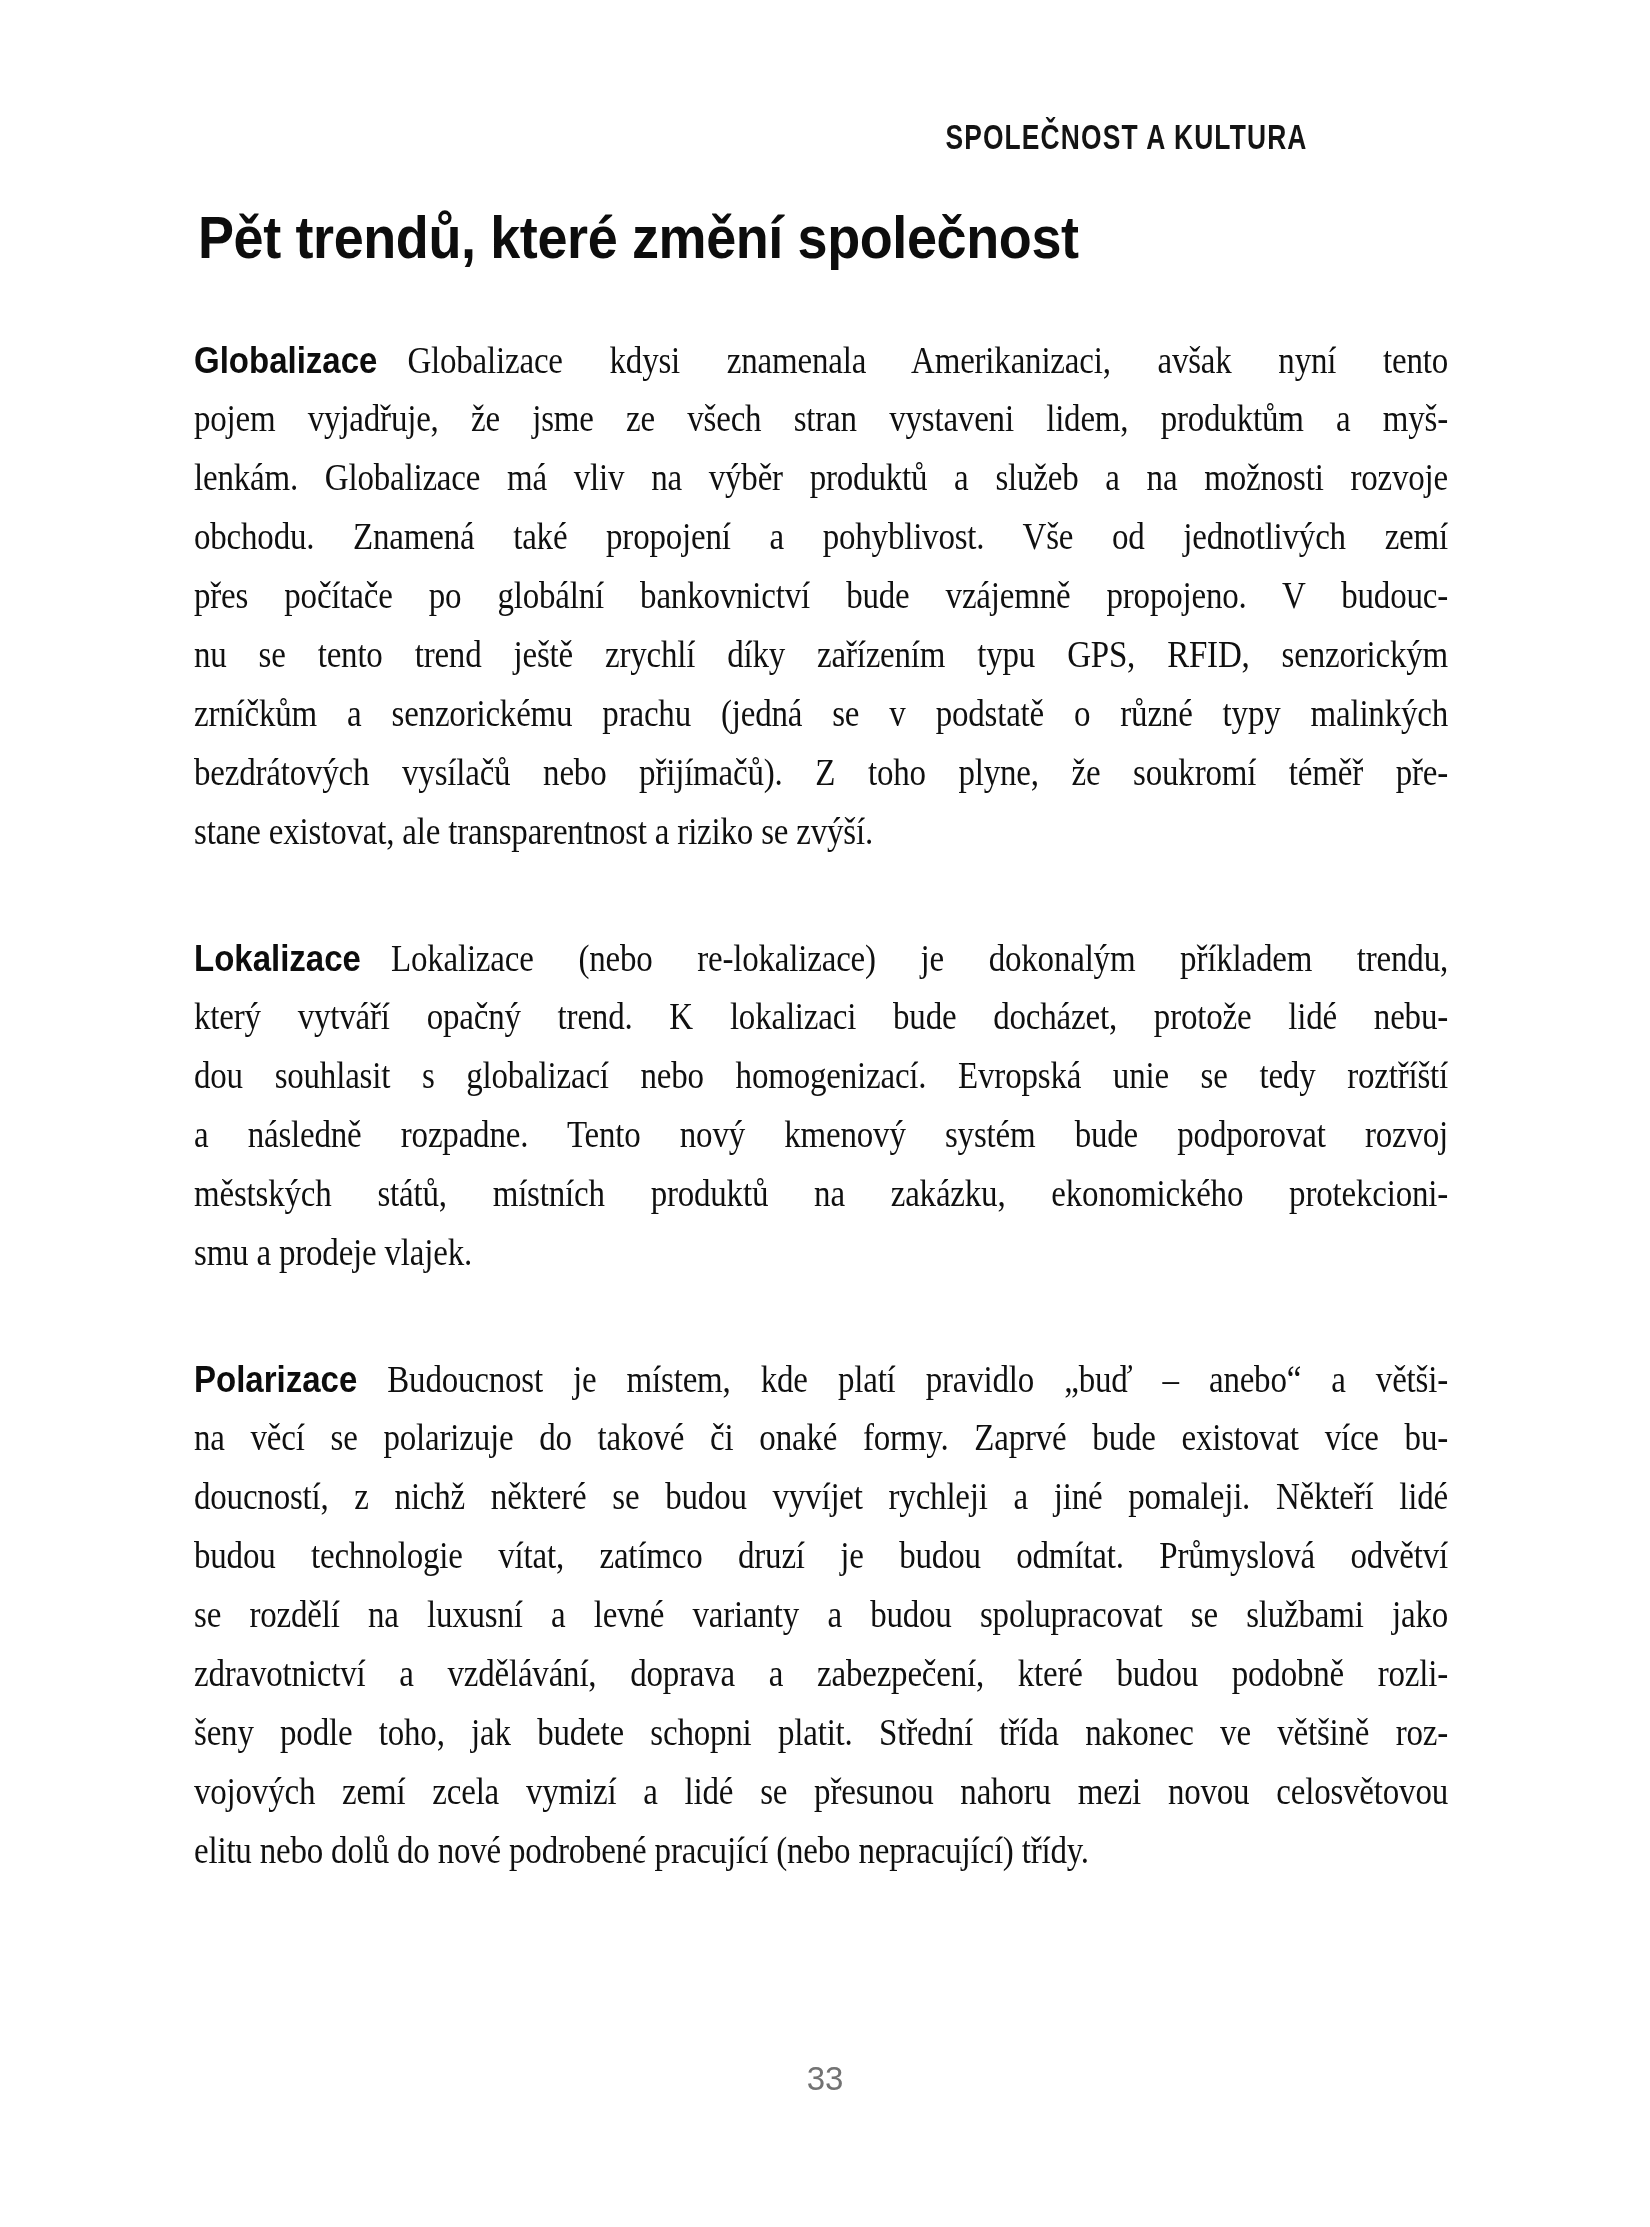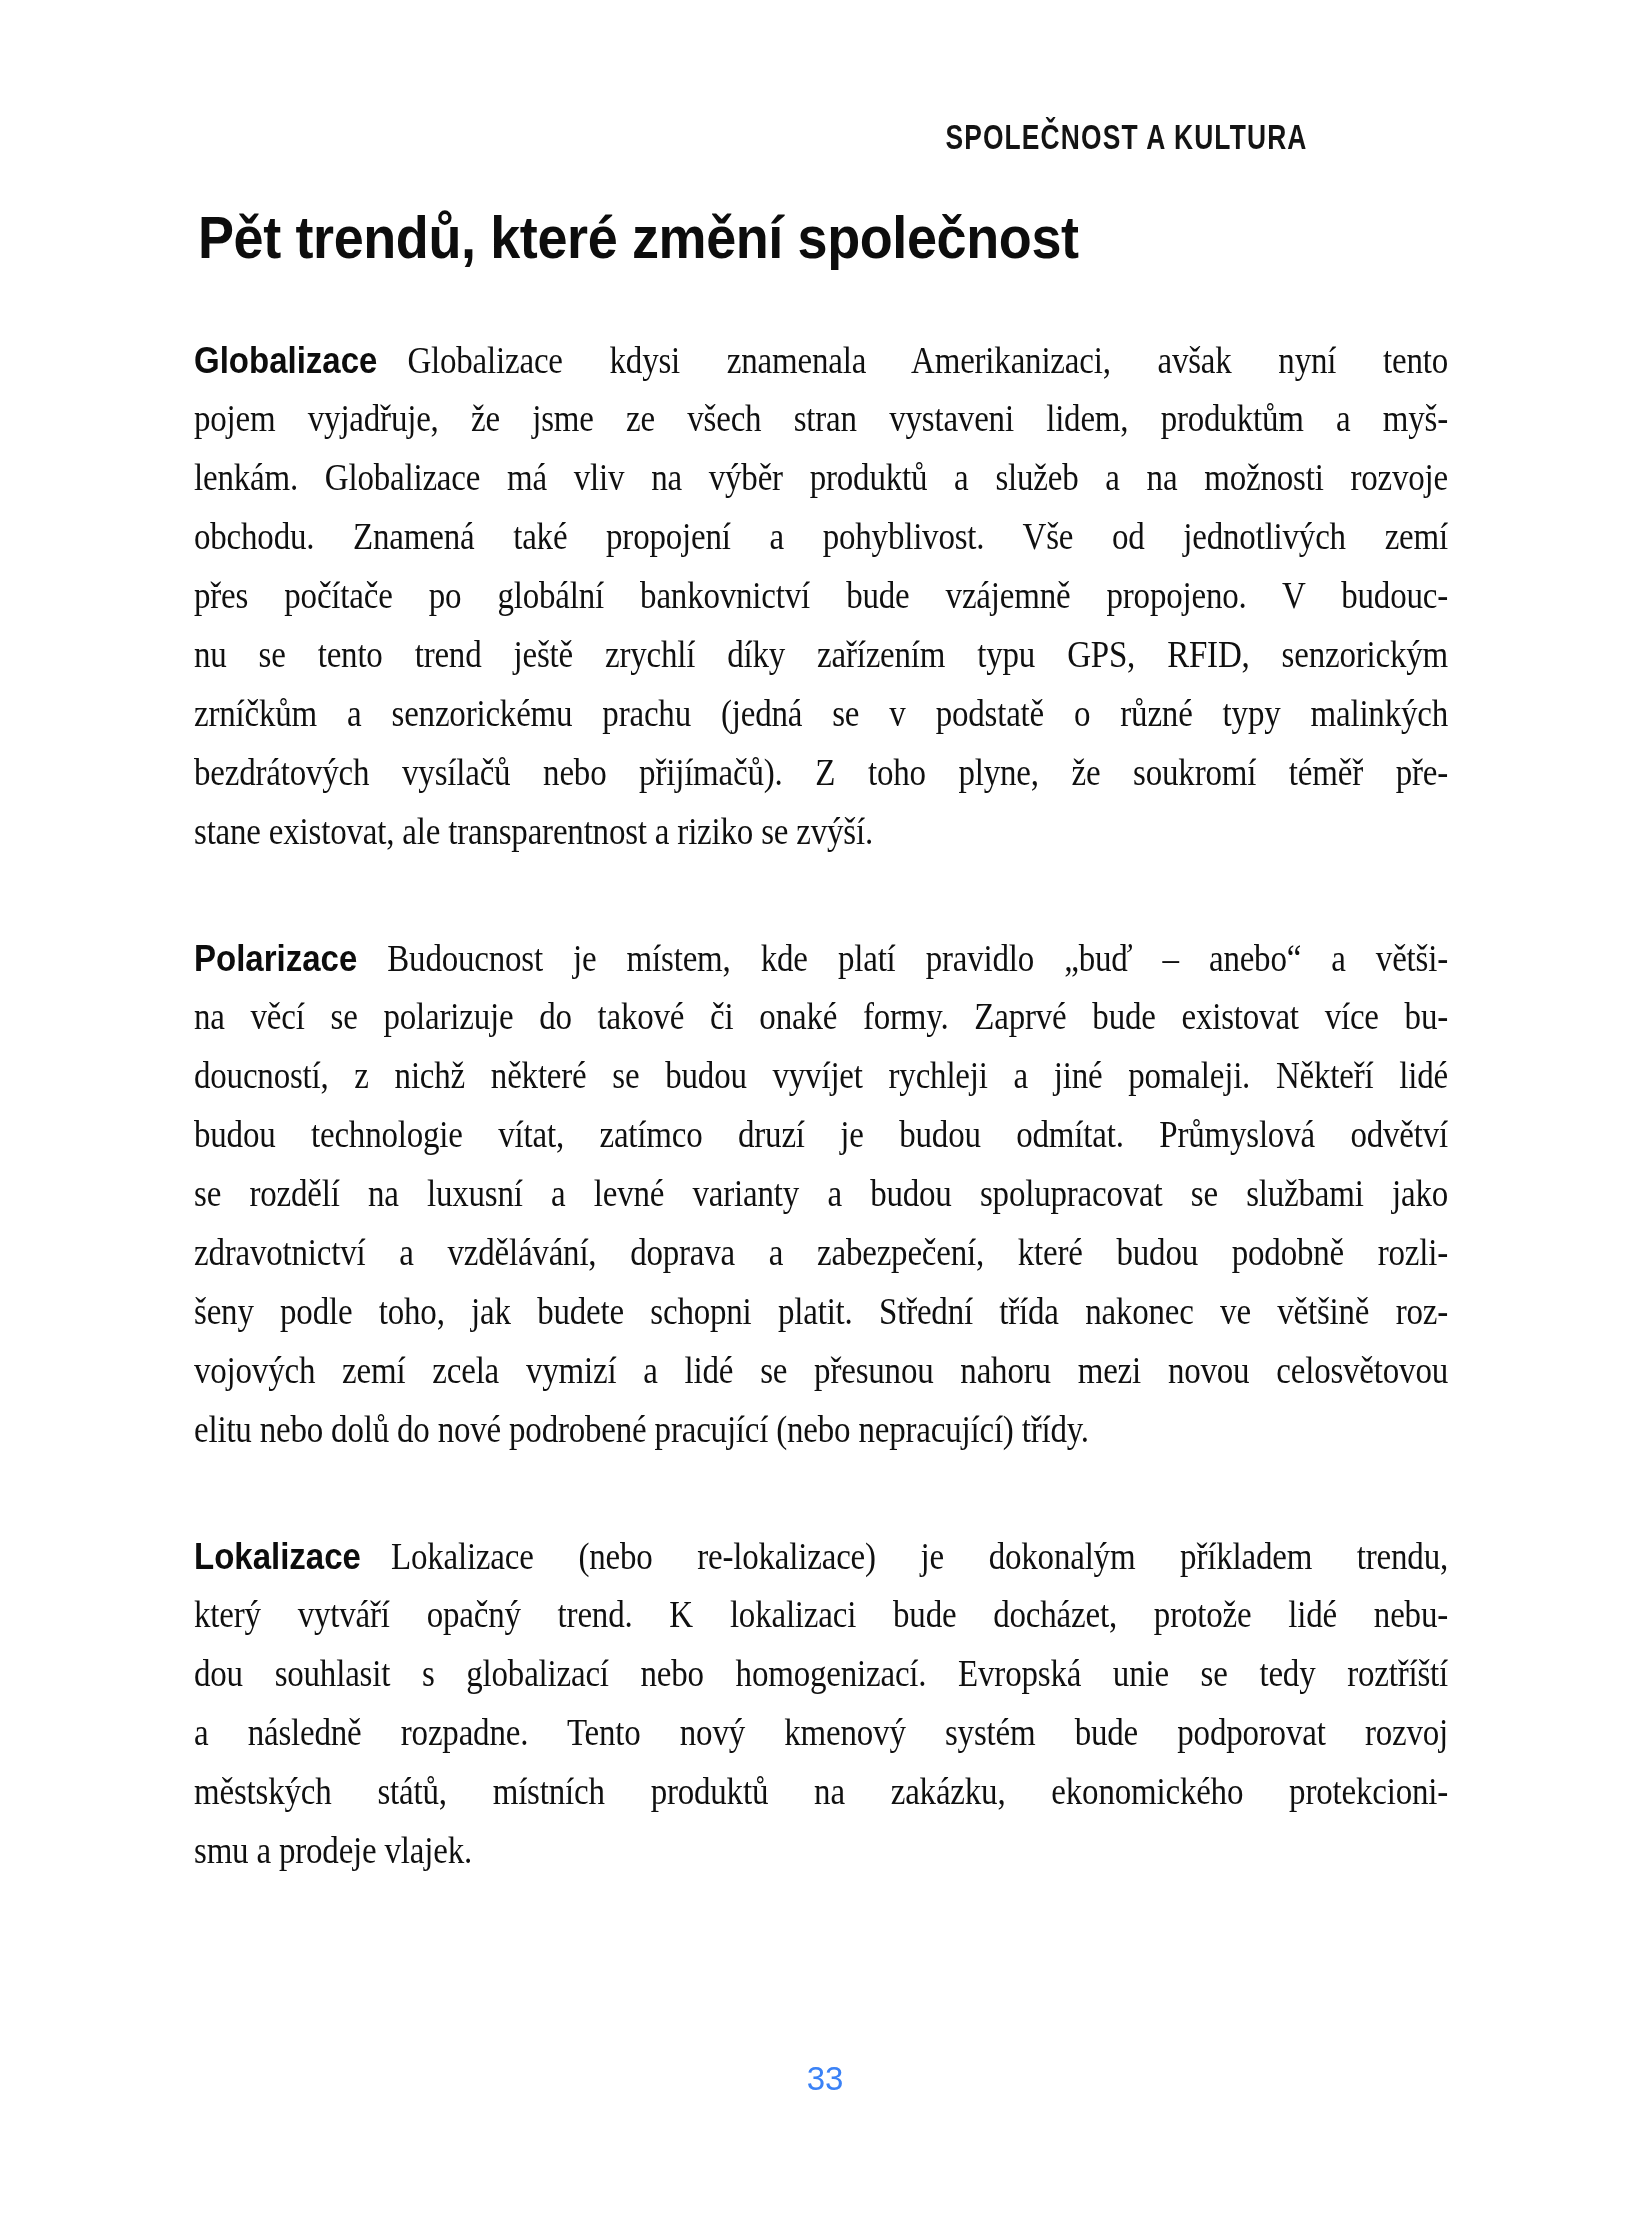--- a/index.html
+++ b/index.html
@@ -71,21 +71,21 @@
   .folio {
     position: absolute;
     top: 2062px;
     left: 198px;
     width: 1254px;
     text-align: center;
     font-family: "Liberation Sans", sans-serif;
     font-weight: 400;
     font-size: 33px;
     line-height: 1;
-    color: #3b82f6;
+    color: #737373;
   }
 </style>
 </head>
 <body>
 
 <div class="page">
 
   <div class="running-head">SPOLEČNOST A KULTURA</div>
 
   <h1 class="title">Pět trendů, které změní společnost</h1>
@@ -98,38 +98,38 @@
       <div class="line">lenkám. Globalizace má vliv na výběr produktů a služeb a na možnosti rozvoje</div>
       <div class="line">obchodu. Znamená také propojení a pohyblivost. Vše od jednotlivých zemí</div>
       <div class="line">přes počítače po globální bankovnictví bude vzájemně propojeno. V budouc-</div>
       <div class="line">nu se tento trend ještě zrychlí díky zařízením typu GPS, RFID, senzorickým</div>
       <div class="line">zrníčkům a senzorickému prachu (jedná se v podstatě o různé typy malinkých</div>
       <div class="line">bezdrátových vysílačů nebo přijímačů). Z toho plyne, že soukromí téměř pře-</div>
       <div class="line last">stane existovat, ale transparentnost a riziko se zvýší.</div>
     </div>
 
     <div class="para">
+      <div class="line first"><span class="lead">Lokalizace</span><span class="rest">Lokalizace (nebo re-lokalizace) je dokonalým příkladem trendu,</span></div>
+      <div class="line">který vytváří opačný trend. K lokalizaci bude docházet, protože lidé nebu-</div>
+      <div class="line">dou souhlasit s globalizací nebo homogenizací. Evropská unie se tedy roztříští</div>
+      <div class="line">a následně rozpadne. Tento nový kmenový systém bude podporovat rozvoj</div>
+      <div class="line">městských států, místních produktů na zakázku, ekonomického protekcioni-</div>
+      <div class="line last">smu a prodeje vlajek.</div>
+    </div>
+
+    <div class="para">
       <div class="line first"><span class="lead">Polarizace</span><span class="rest">Budoucnost je místem, kde platí pravidlo „buď – anebo“ a větši-</span></div>
       <div class="line">na věcí se polarizuje do takové či onaké formy. Zaprvé bude existovat více bu-</div>
       <div class="line">doucností, z nichž některé se budou vyvíjet rychleji a jiné pomaleji. Někteří lidé</div>
       <div class="line">budou technologie vítat, zatímco druzí je budou odmítat. Průmyslová odvětví</div>
       <div class="line">se rozdělí na luxusní a levné varianty a budou spolupracovat se službami jako</div>
       <div class="line">zdravotnictví a vzdělávání, doprava a zabezpečení, které budou podobně rozli-</div>
       <div class="line">šeny podle toho, jak budete schopni platit. Střední třída nakonec ve většině roz-</div>
       <div class="line">vojových zemí zcela vymizí a lidé se přesunou nahoru mezi novou celosvětovou</div>
       <div class="line last">elitu nebo dolů do nové podrobené pracující (nebo nepracující) třídy.</div>
     </div>
 
-    <div class="para">
-      <div class="line first"><span class="lead">Lokalizace</span><span class="rest">Lokalizace (nebo re-lokalizace) je dokonalým příkladem trendu,</span></div>
-      <div class="line">který vytváří opačný trend. K lokalizaci bude docházet, protože lidé nebu-</div>
-      <div class="line">dou souhlasit s globalizací nebo homogenizací. Evropská unie se tedy roztříští</div>
-      <div class="line">a následně rozpadne. Tento nový kmenový systém bude podporovat rozvoj</div>
-      <div class="line">městských států, místních produktů na zakázku, ekonomického protekcioni-</div>
-      <div class="line last">smu a prodeje vlajek.</div>
-    </div>
-
   </div>
 
   <div class="folio">33</div>
 
 </div>
 
 
 </body></html>

